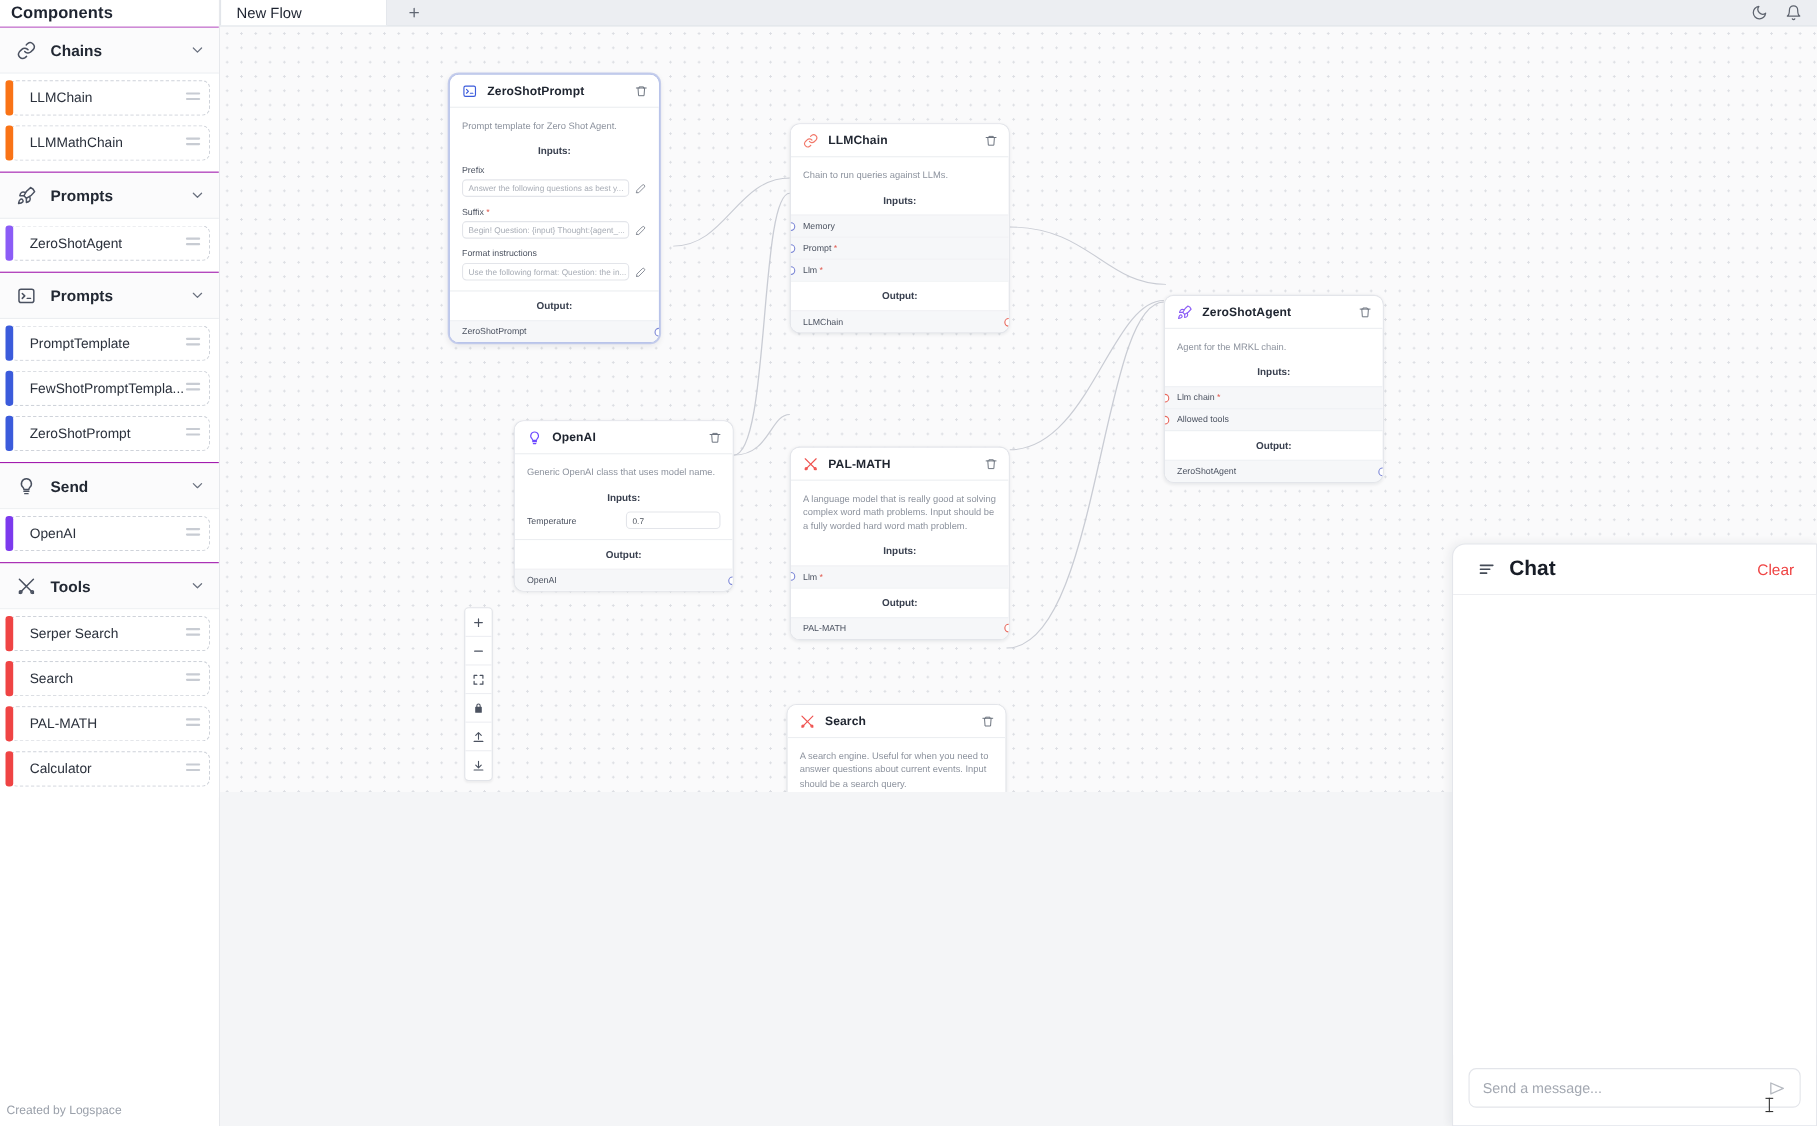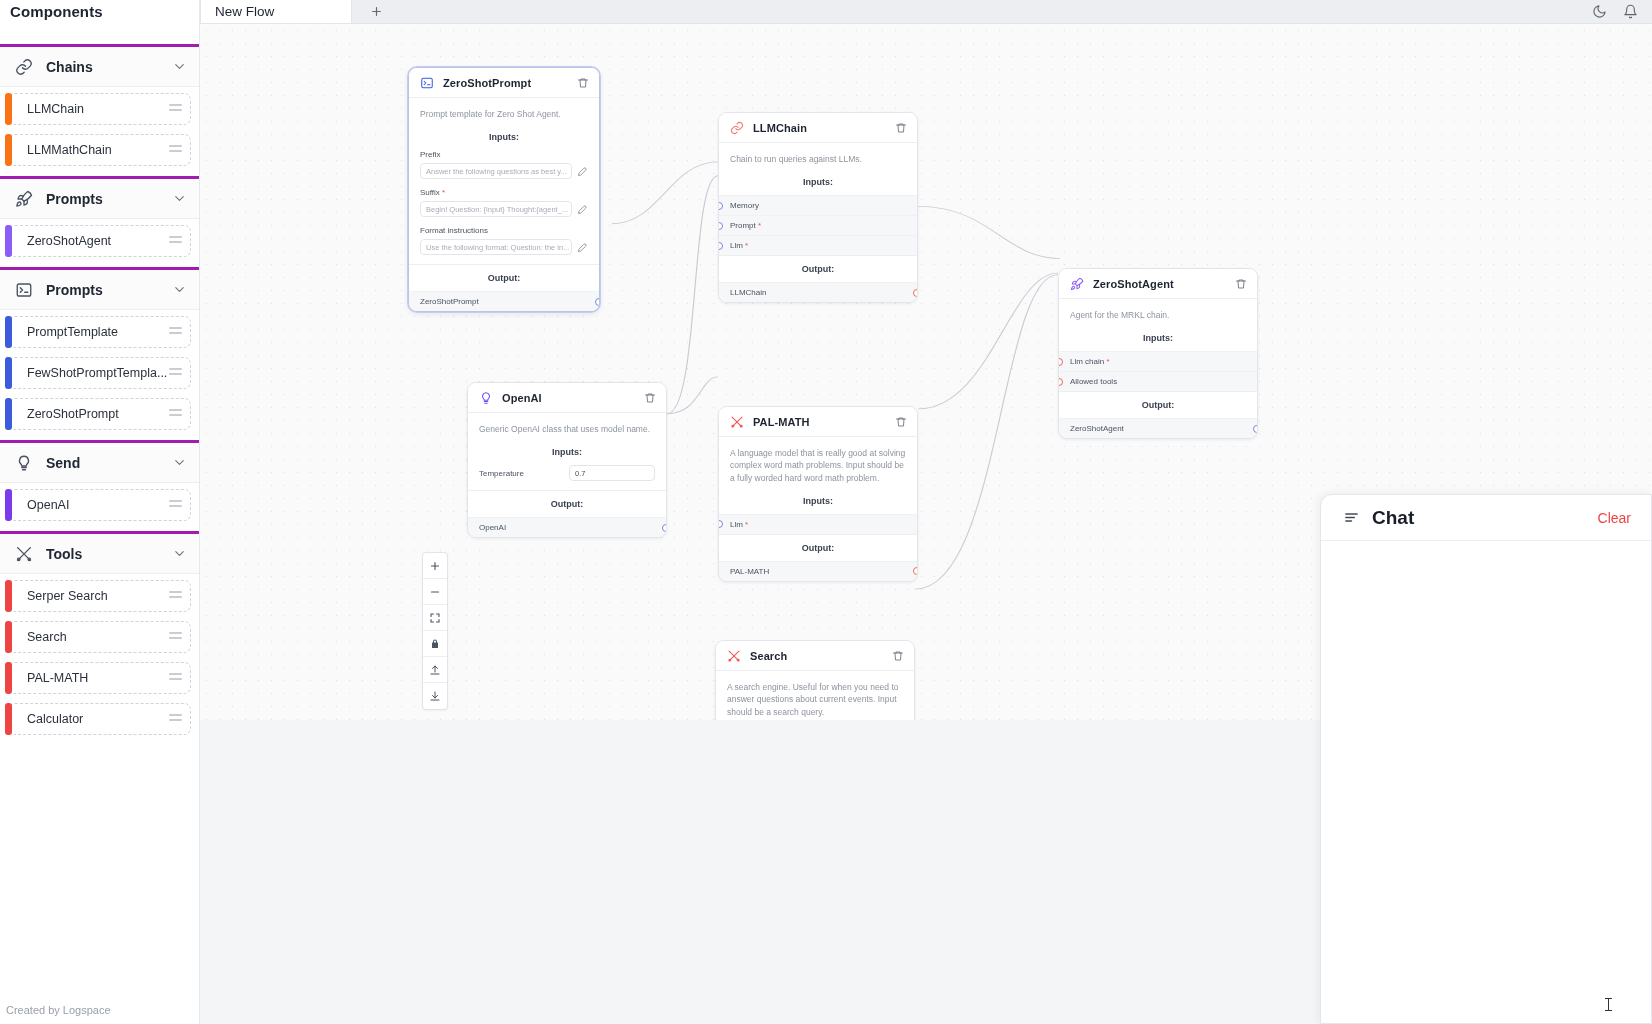--- a/index.html
+++ b/index.html
@@ -8,32 +8,32 @@
     font-family: "Liberation Sans", sans-serif;
     background: #f4f5f7; overflow: hidden;
   }
   #app { position: relative; width: 1652px; height: 1024px; display: flex; }
 
   
   .sidebar {
     width: 200px; height: 1024px; background: #ffffff;
     border-right: 1px solid #e6e8ec;
     display: flex; flex-direction: column;
-    position: relative; z-index: 30; gap: 20px;
+    position: relative; z-index: 30;
   }
   .sidebar-title {
     height: 24px; line-height: 24px;
     font-size: 15px; font-weight: bold; color: #1e2430;
     padding-left: 10px; letter-spacing: .1px;
   }
   .sidebar-scroll { flex: 1; overflow: hidden; }
   .cat-header {
     height: 43px; display: flex; align-items: center;
     padding: 0 12px 0 14px; gap: 12px;
-    border-top: 3px solid #a21caf; border-bottom: 1px solid #eceef1;
+    border-top: 1px solid #a21caf; border-bottom: 1px solid #eceef1;
     background: #fbfbfc; cursor: pointer;
   }
   .cat-header .cat-ic { width: 20px; height: 20px; display: flex; align-items: center; justify-content: center; color: #4a5160; }
   .cat-header .cat-label { font-size: 14px; font-weight: bold; color: #222833; flex: 1; }
   .cat-header .chev { color: #6b7280; display: flex; }
 
   .cat-body { padding: 6px 8px 8px 8px; background: #fff; }
   .node-chip {
     position: relative; height: 32px; margin: 0 0 9px 0;
     border: 1px dashed #cfd3da; border-radius: 7px;
@@ -666,16 +666,26 @@
       <div class="chat-head">
         <span style="display:flex;color:#444b57;">
           <svg width="17" height="17" viewBox="0 0 24 24" fill="none" stroke="currentColor" stroke-width="2" stroke-linecap="round">
               <path d="M4 7h16M4 12h12M4 17h8"></path>
             </svg>
         </span>
         <span class="chat-title">Chat</span>
         <span class="clear">Clear</span>
       </div>
       <div class="chat-body"></div>
+      <div class="chat-input-wrap">
+        <div class="chat-input">
+          <span class="ph">Send a message...</span>
+          <span class="send">
+            <svg width="17" height="17" viewBox="0 0 24 24" fill="none" stroke="currentColor" stroke-width="1.7" stroke-linejoin="round">
+                <path d="M4 5l16 7-16 7V5z"></path>
+              </svg>
+          </span>
+        </div>
+      </div>
     </div>
     <div class="caret"></div>
   </div>
 </div>
 
 </body></html>

